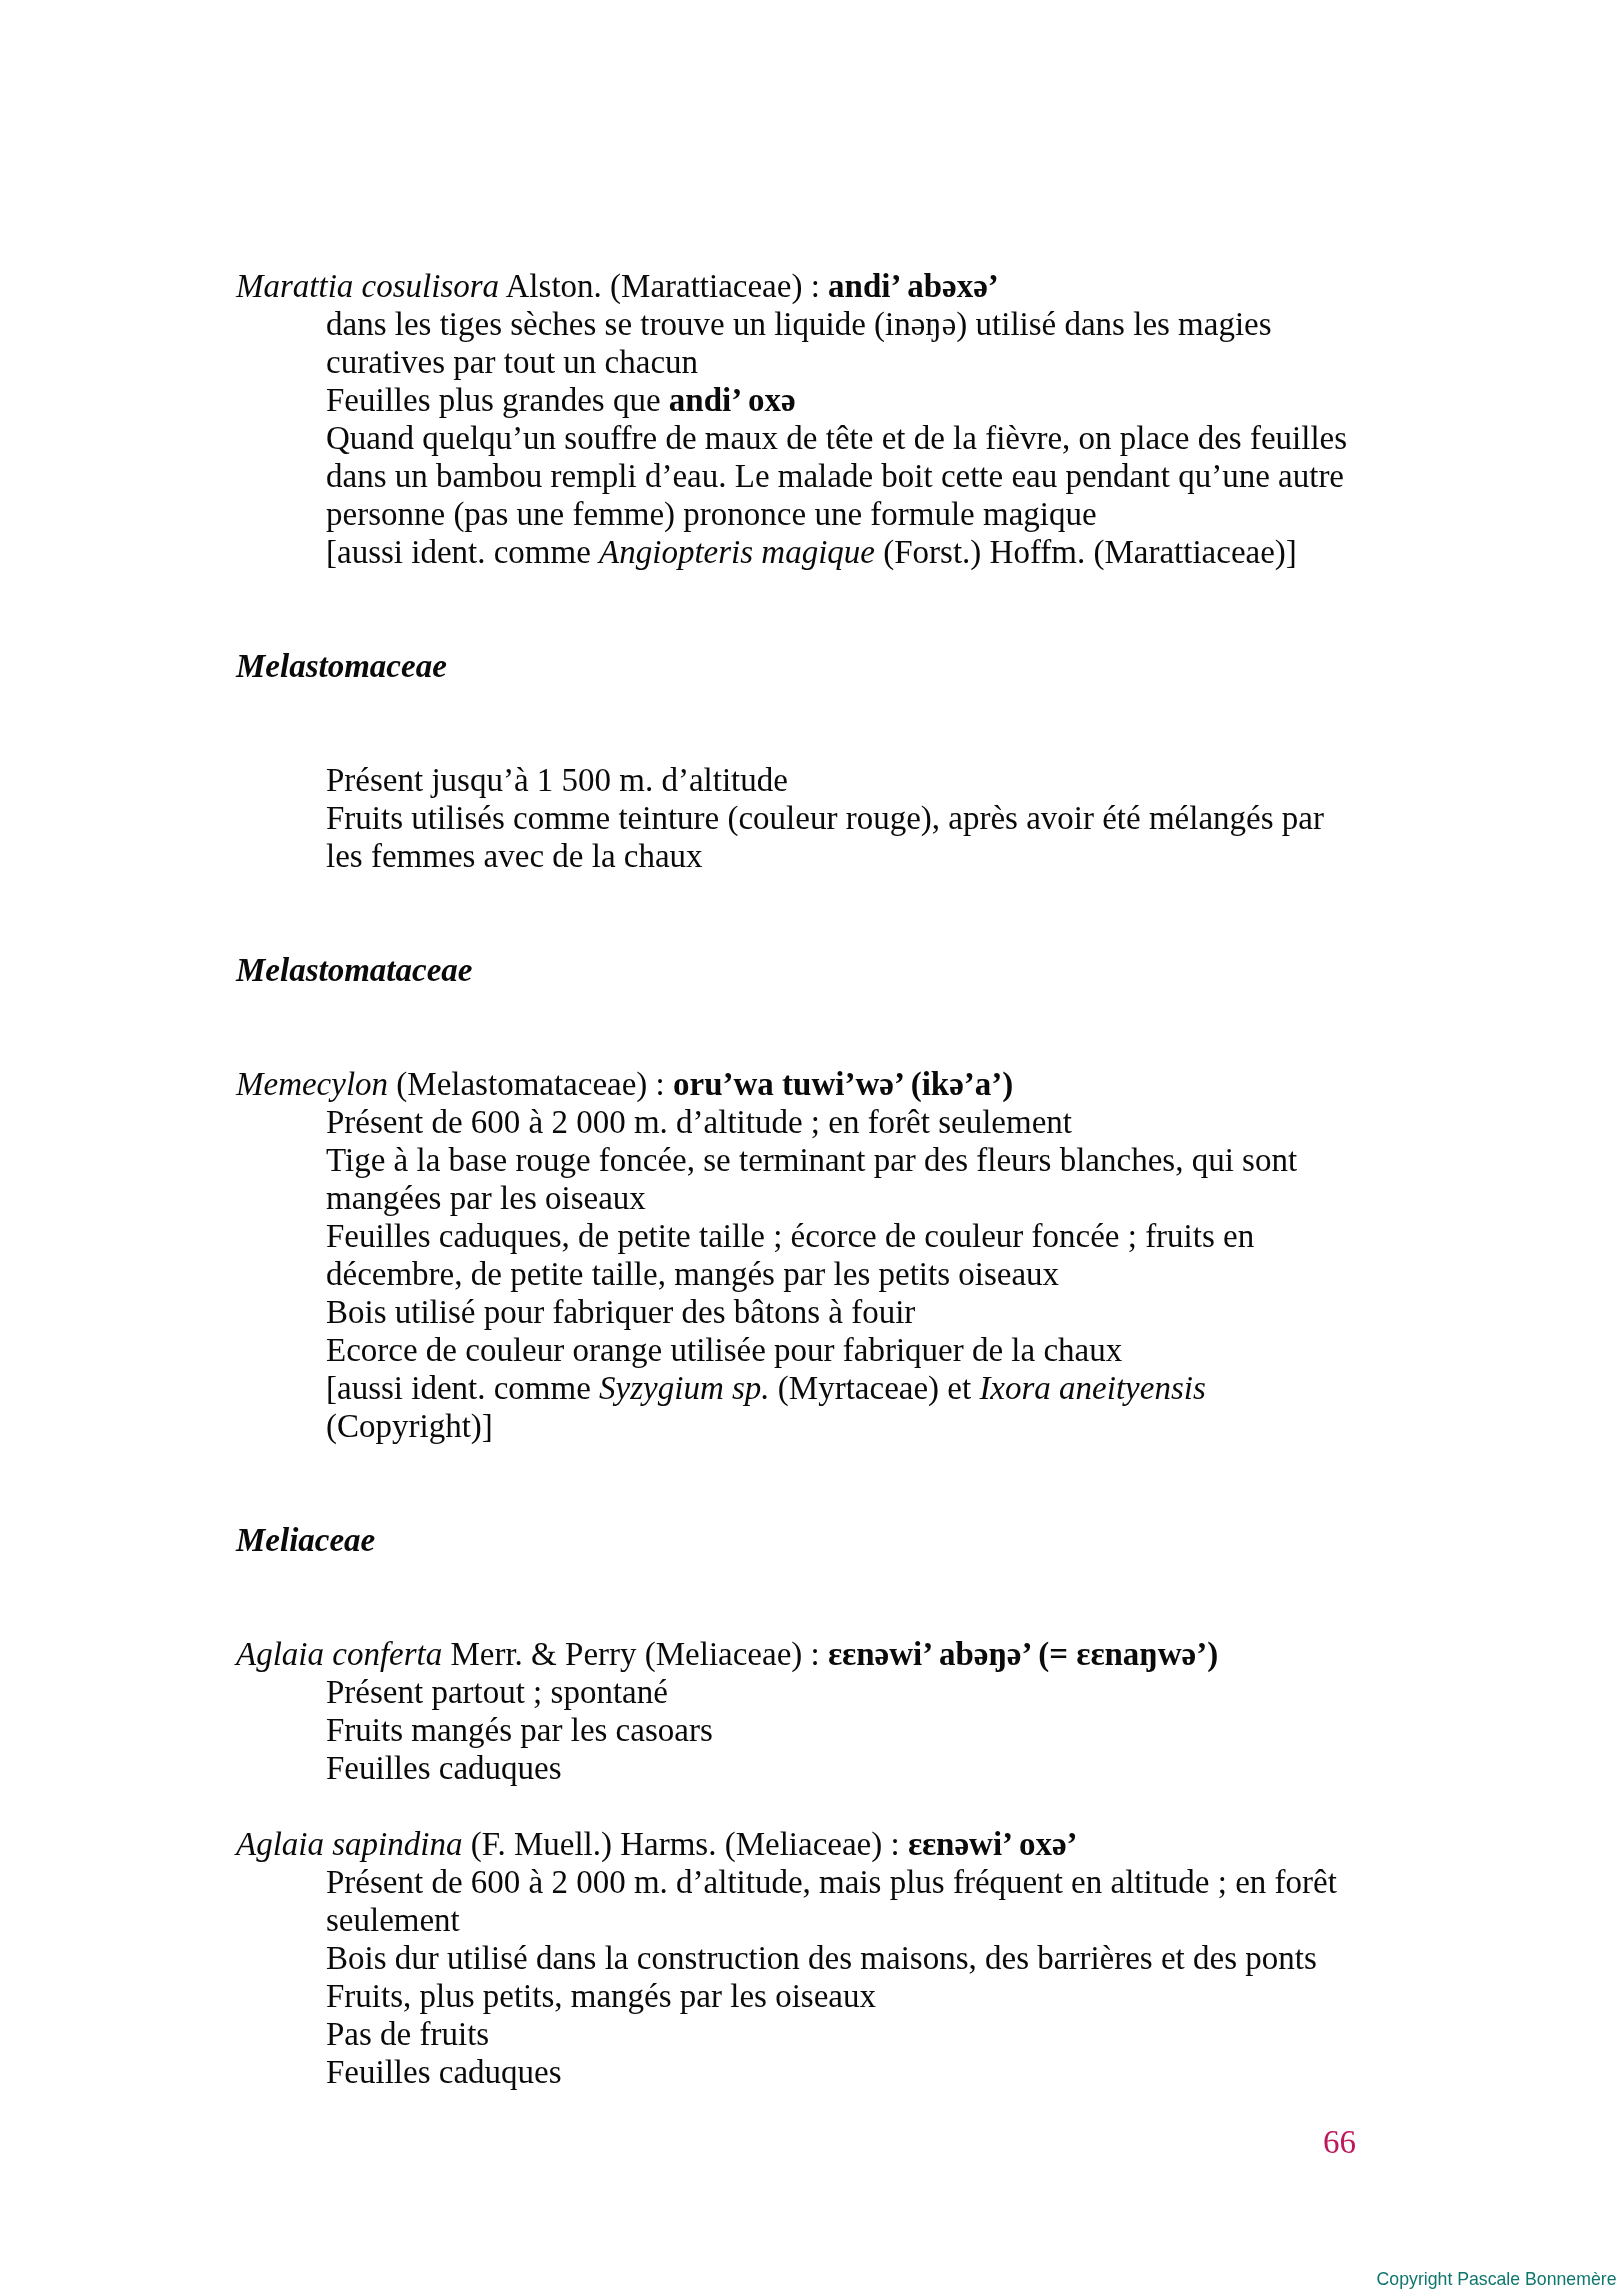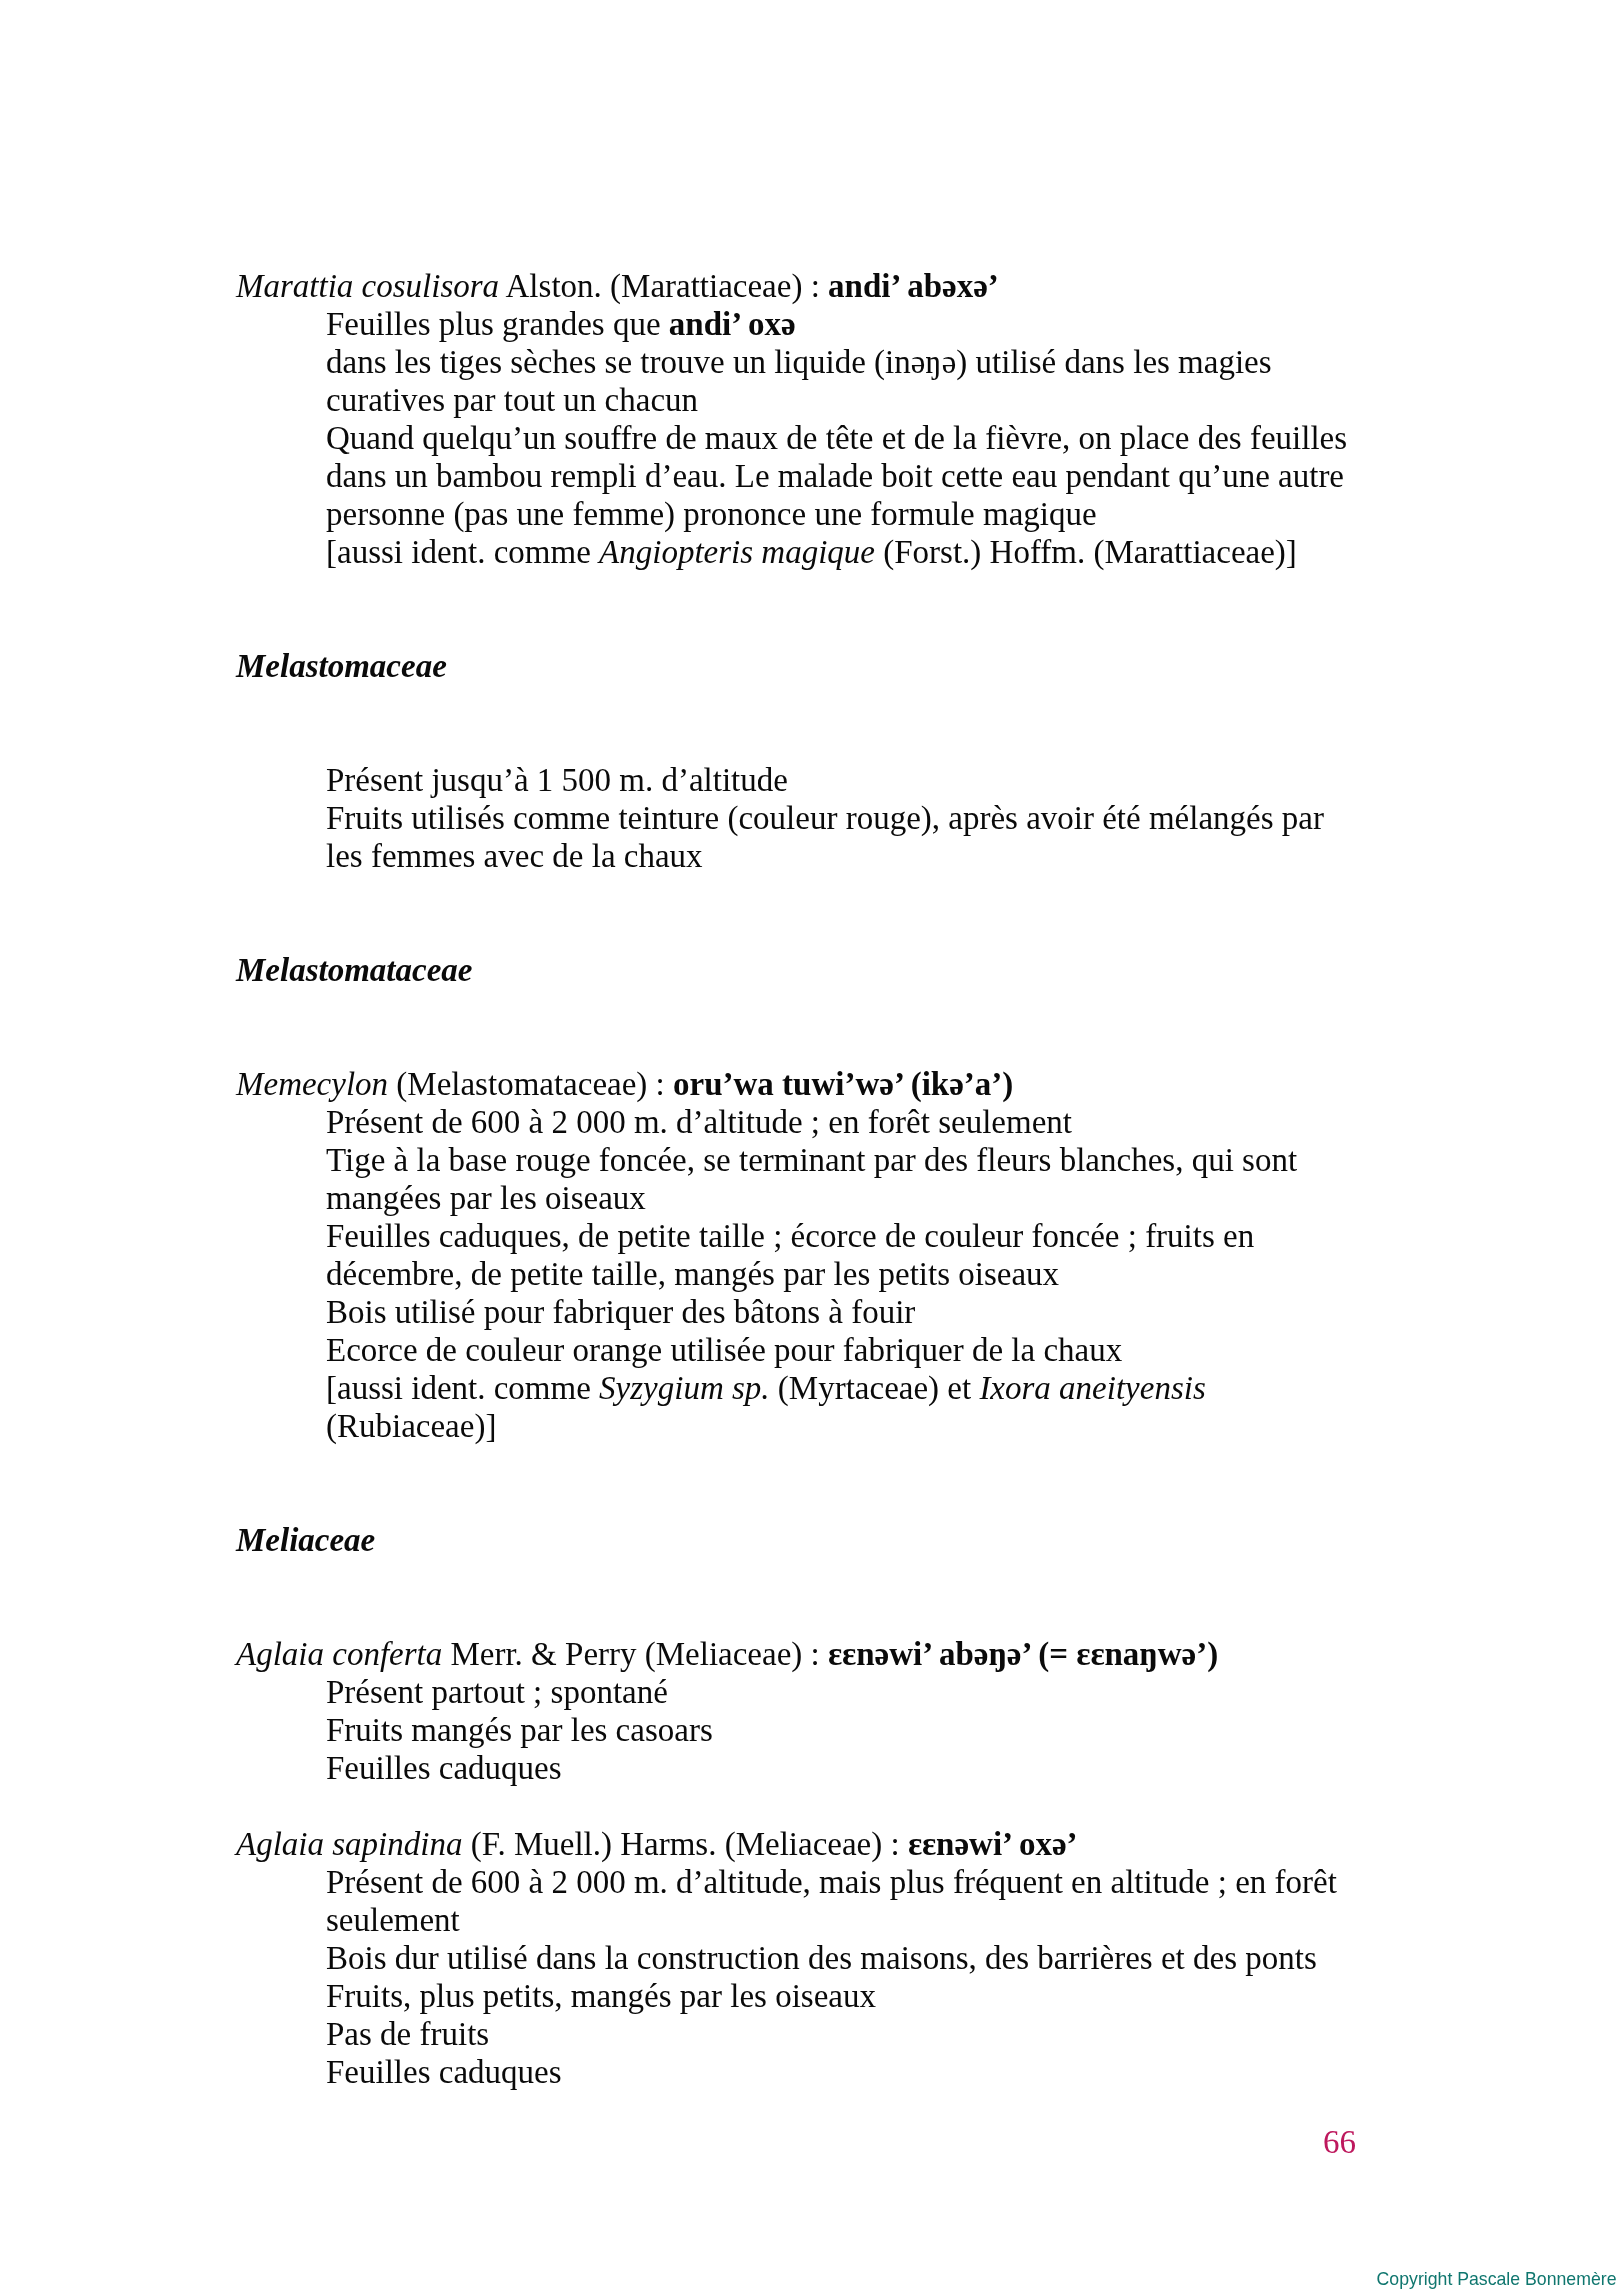--- a/index.html
+++ b/index.html
@@ -50,43 +50,43 @@
     color: #0f766e;
   }
 </style>
 </head>
 <body>
 
 <div class="sheet">
   <div class="content" id="doc-content">
       <div class="entry">
         <p class="heading-line"><span class="seg-i">Marattia cosulisora</span><span class="seg-n"> Alston. (Marattiaceae) : </span><span class="seg-b">andi’ abəxə’</span></p>
+        <p class="body-line"><span class="seg-n">dans les tiges sèches se trouve un liquide (inəŋə) utilisé dans les magies curatives par tout un chacun</span></p>
         <p class="body-line"><span class="seg-n">Feuilles plus grandes que </span><span class="seg-b">andi’ oxə</span></p>
-        <p class="body-line"><span class="seg-n">dans les tiges sèches se trouve un liquide (inəŋə) utilisé dans les magies curatives par tout un chacun</span></p>
         <p class="body-line"><span class="seg-n">Quand quelqu’un souffre de maux de tête et de la fièvre, on place des feuilles dans un bambou rempli d’eau. Le malade boit cette eau pendant qu’une autre personne (pas une femme) prononce une formule magique</span></p>
         <p class="body-line"><span class="seg-n">[aussi ident. comme </span><span class="seg-i">Angiopteris magique</span><span class="seg-n"> (Forst.) Hoffm. (Marattiaceae)]</span></p>
       </div>
       <div class="family-heading">
         <p class="heading-line"><span class="seg-bi">Melastomaceae</span></p>
       </div>
       <div class="entry">
         <p class="body-line"><span class="seg-n">Présent jusqu’à 1 500 m. d’altitude</span></p>
         <p class="body-line"><span class="seg-n">Fruits utilisés comme teinture (couleur rouge), après avoir été mélangés par les femmes avec de la chaux</span></p>
       </div>
       <div class="family-heading">
         <p class="heading-line"><span class="seg-bi">Melastomataceae</span></p>
       </div>
       <div class="entry">
         <p class="heading-line"><span class="seg-i">Memecylon</span><span class="seg-n"> (Melastomataceae) : </span><span class="seg-b">oru’wa tuwi’wə’ (ikə’a’)</span></p>
         <p class="body-line"><span class="seg-n">Présent de 600 à 2 000 m. d’altitude ; en forêt seulement</span></p>
         <p class="body-line"><span class="seg-n">Tige à la base rouge foncée, se terminant par des fleurs blanches, qui sont mangées par les oiseaux</span></p>
         <p class="body-line"><span class="seg-n">Feuilles caduques, de petite taille ; écorce de couleur foncée ; fruits en décembre, de petite taille, mangés par les petits oiseaux</span></p>
         <p class="body-line"><span class="seg-n">Bois utilisé pour fabriquer des bâtons à fouir</span></p>
         <p class="body-line"><span class="seg-n">Ecorce de couleur orange utilisée pour fabriquer de la chaux</span></p>
-        <p class="body-line"><span class="seg-n">[aussi ident. comme </span><span class="seg-i">Syzygium sp.</span><span class="seg-n"> (Myrtaceae) et </span><span class="seg-i">Ixora aneityensis</span><span class="seg-n"> (Rubiaceae)]</span></p>
+        <p class="body-line"><span class="seg-n">[aussi ident. comme </span><span class="seg-i">Syzygium sp.</span><span class="seg-n"> (Myrtaceae) et </span><span class="seg-i">Ixora aneityensis</span><span class="seg-n"> (Copyright)]</span></p>
       </div>
       <div class="family-heading">
         <p class="heading-line"><span class="seg-bi">Meliaceae</span></p>
       </div>
       <div class="entry">
         <p class="heading-line"><span class="seg-i">Aglaia conferta</span><span class="seg-n"> Merr. &amp; Perry (Meliaceae) : </span><span class="seg-b">ɛɛnəwi’ abəŋə’ (= ɛɛnaŋwə’)</span></p>
         <p class="body-line"><span class="seg-n">Présent partout ; spontané</span></p>
         <p class="body-line"><span class="seg-n">Fruits mangés par les casoars</span></p>
         <p class="body-line"><span class="seg-n">Feuilles caduques</span></p>
       </div>

